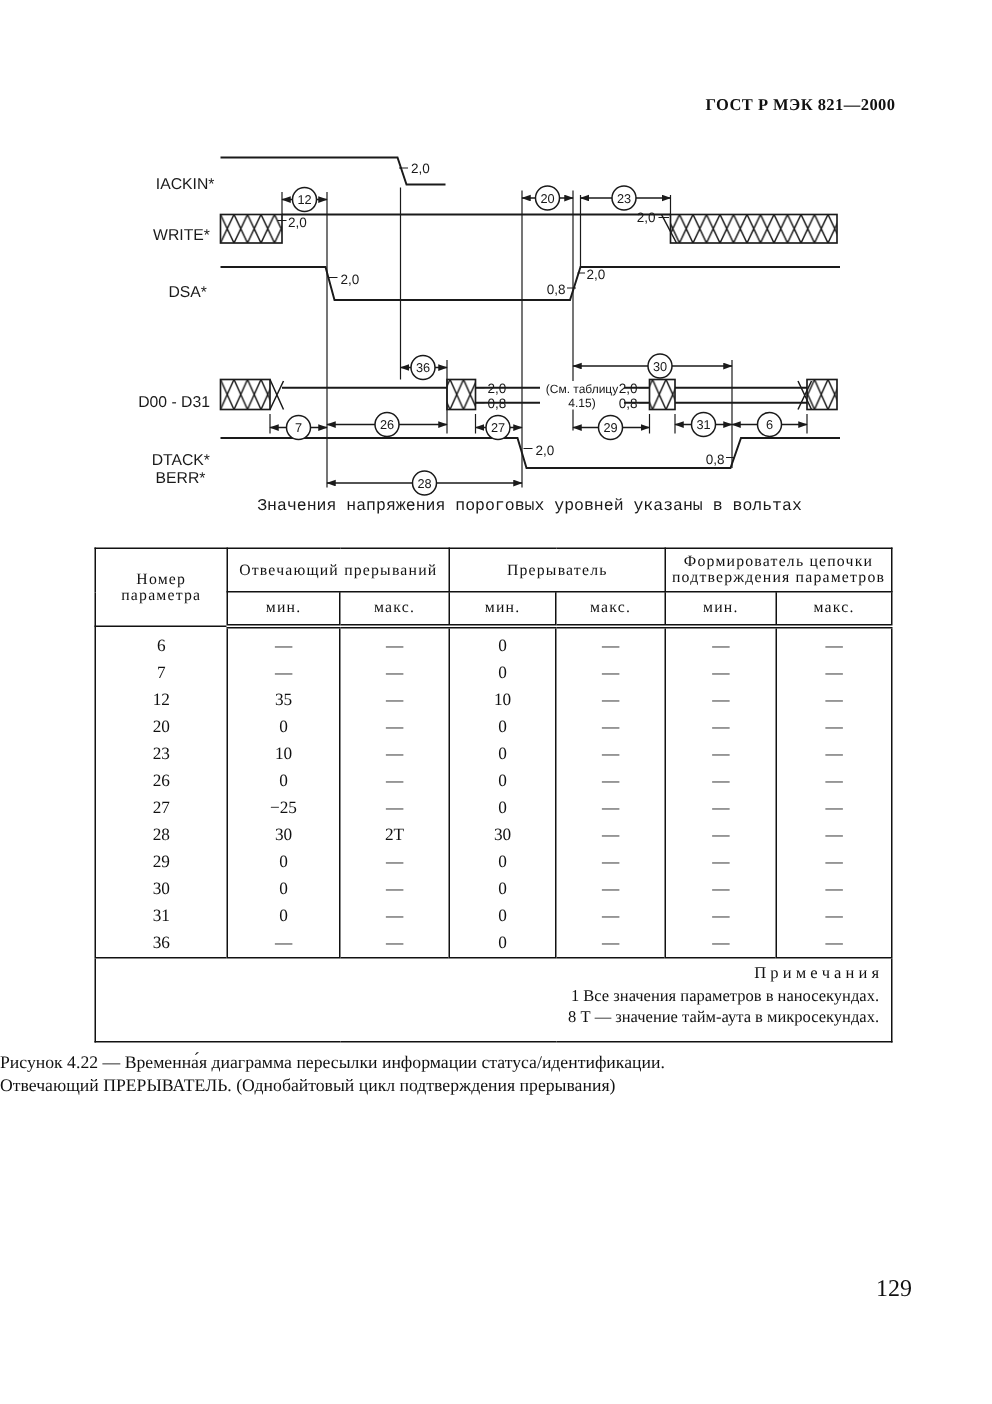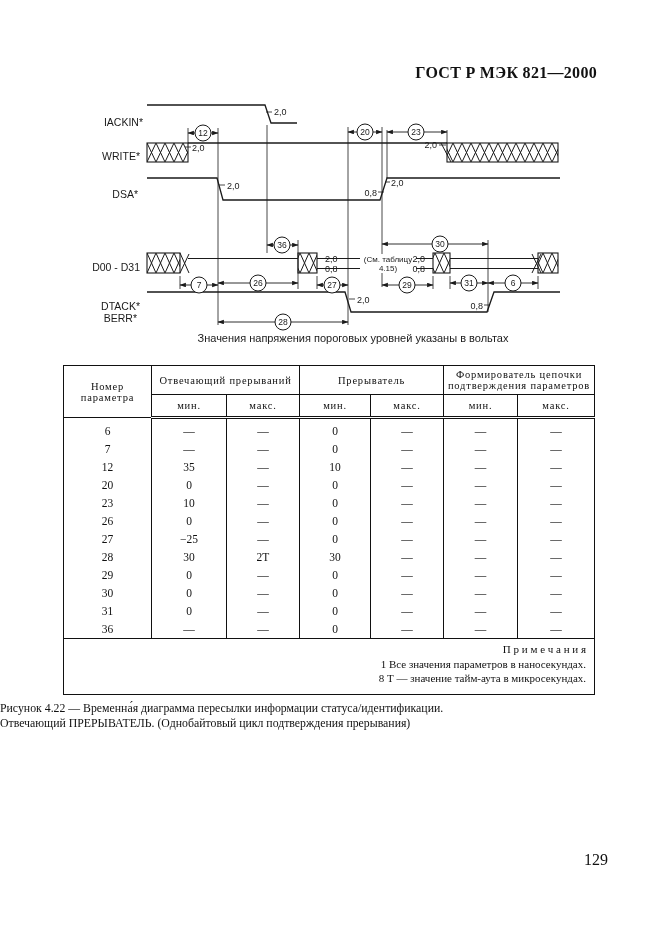--- a/index.html
+++ b/index.html
@@ -1,27 +1,27 @@
 <!DOCTYPE html>
 <html><head>
 <meta charset="utf-8">
 <style>
   html,body{margin:0;padding:0;background:#ffffff;}
   #page{position:relative;width:661px;height:936px;background:#fff;color:#111;
         font-family:"Liberation Serif",serif;overflow:hidden;}
-  #doc-header{position:absolute;top:64px;right:64px;font-size:16px;font-weight:bold;
+  #doc-header{position:absolute;top:64px;right:64px;font-size:11px;font-weight:bold;
               letter-spacing:.3px;}
   #diagram{position:absolute;left:85px;top:90px;}
   #diagram text{font-family:"Liberation Sans",sans-serif;fill:#1a1a1a;}
   .siglabel{font-size:10.5px;}
   .thr{font-size:9px;}
   .bubtxt{font-size:8.5px;}
   .seetab{font-size:8px;}
   #diagram-caption{position:absolute;left:88px;top:332px;width:530px;text-align:center;
-        font-family:Liberation Sans, sans-serif;font-size:11px;color:#1a1a1a;}
+        font-family:Liberation Mono, monospace;font-size:11px;color:#1a1a1a;}
   #paramtable{position:absolute;left:63px;top:365px;width:531px;border-collapse:collapse;
         table-layout:fixed;border:1.5px solid #111;}
   #paramtable th{border:1px solid #111;font-weight:normal;font-size:10.5px;
         letter-spacing:.8px;text-align:center;vertical-align:middle;padding:1px 2px;}
   #paramtable tr.grouprow th{height:26px;}
   #paramtable tr.subrow th{height:19px;border-bottom:3px double #111;}
   #paramtable tbody td{border-left:1px solid #111;border-right:1px solid #111;
         text-align:center;font-size:11.5px;height:18px;padding:0;}
   #paramtable tbody tr:first-child td{padding-top:3px;}
   #paramtable td.notes-cell{border:1px solid #111;text-align:right;font-size:11px;

